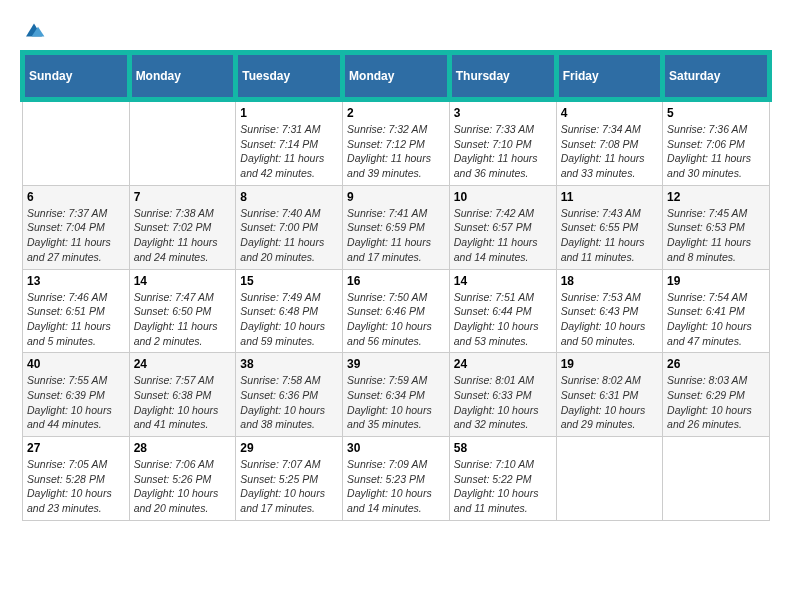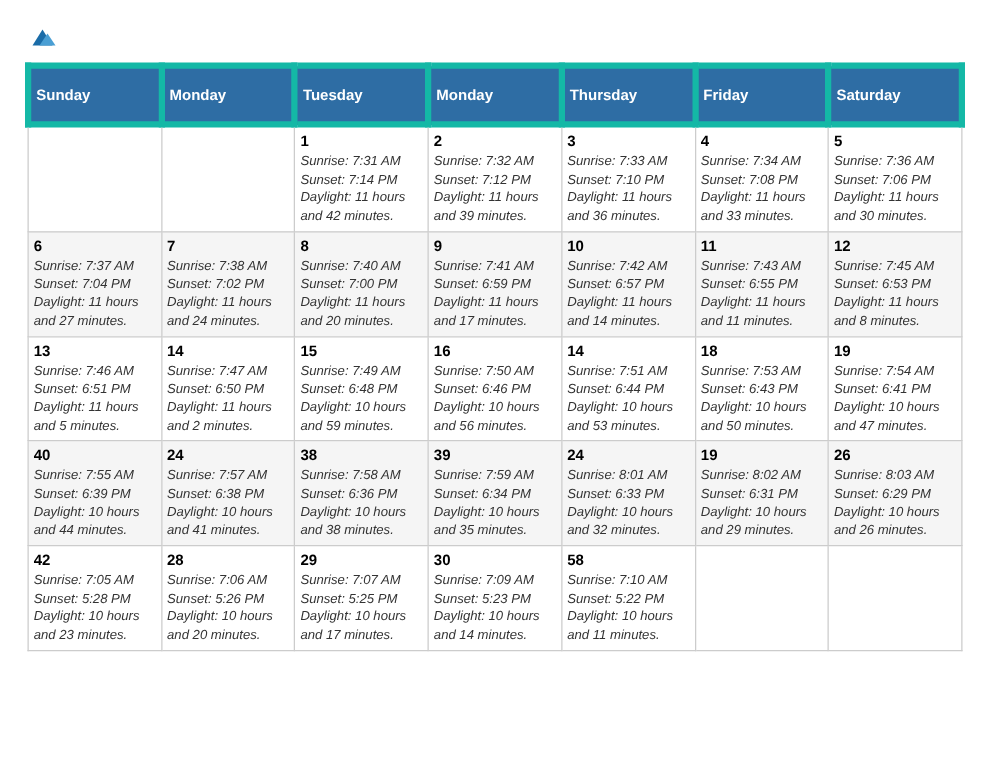--- a/index.html
+++ b/index.html
@@ -235,21 +235,21 @@
           <span class="day-number">19</span>
           <div class="day-info">Sunrise: 8:02 AM<br>Sunset: 6:31 PM<br>Daylight: 10 hours and 29 minutes.</div>
         </td>
         <td>
           <span class="day-number">26</span>
           <div class="day-info">Sunrise: 8:03 AM<br>Sunset: 6:29 PM<br>Daylight: 10 hours and 26 minutes.</div>
         </td>
       </tr>
       <tr>
         <td>
-          <span class="day-number">42</span>
+          <span class="day-number">27</span>
           <div class="day-info">Sunrise: 7:05 AM<br>Sunset: 5:28 PM<br>Daylight: 10 hours and 23 minutes.</div>
         </td>
         <td>
           <span class="day-number">28</span>
           <div class="day-info">Sunrise: 7:06 AM<br>Sunset: 5:26 PM<br>Daylight: 10 hours and 20 minutes.</div>
         </td>
         <td>
           <span class="day-number">29</span>
           <div class="day-info">Sunrise: 7:07 AM<br>Sunset: 5:25 PM<br>Daylight: 10 hours and 17 minutes.</div>
         </td>

